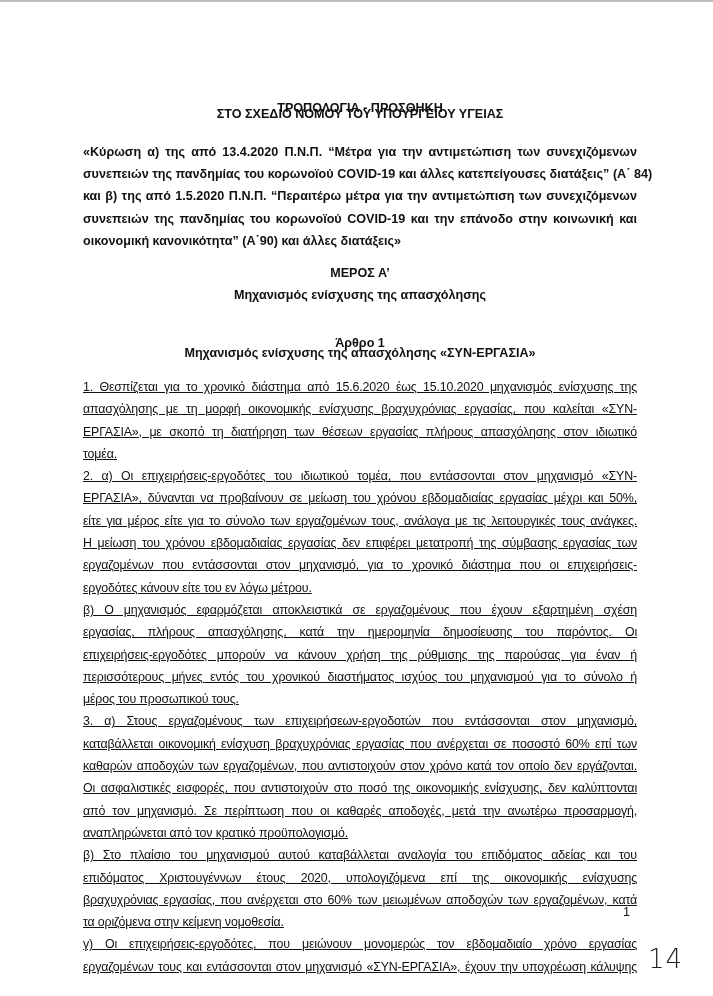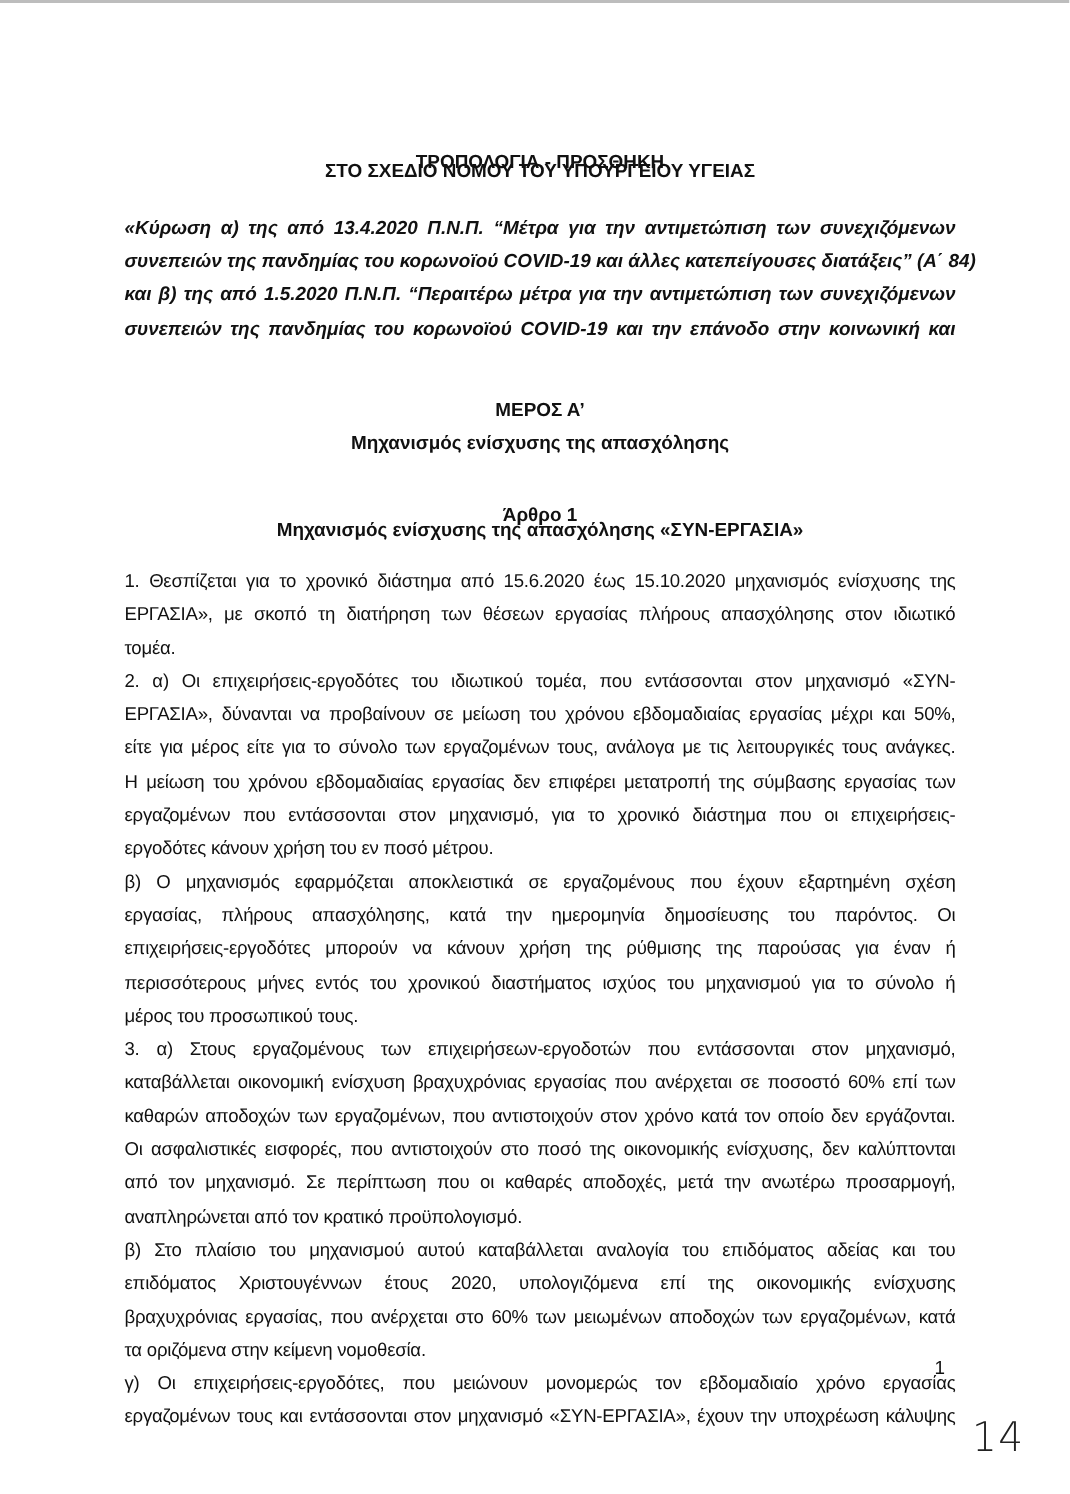--- a/index.html
+++ b/index.html
@@ -9,31 +9,31 @@
   }
   .topline { position: absolute; left: 0; top: 0; width: 713px; height: 2px; background: #bdbdbd; }
   .page { position: absolute; left: 83px; top: 0; width: 554px; }
   .center { text-align: center; font-weight: bold; font-size: 12.6px; line-height: 22px; }
   .h1 { position: absolute; top: 97px; left: 0; width: 554px; }
   .h2 { position: absolute; top: 103px; left: 0; width: 554px; }
   .title-block {
     position: absolute; top: 141px; left: 0; width: 554px;
     font-weight: bold; font-size: 12.6px; line-height: 22.2px; text-align: justify;
   }
-  .title-block .ln { display: block; text-align: justify; text-align-last: justify; white-space: nowrap; font-style: italic; }
+  .title-block .ln { display: block; text-align: justify; text-align-last: justify; white-space: nowrap; }
   .title-block .ln.last { text-align-last: left; }
   .part { position: absolute; top: 262px; left: 0; width: 554px; }
   .part-sub { position: absolute; top: 284px; left: 0; width: 554px; text-align: center; }
   .art { position: absolute; top: 332px; left: 0; width: 554px; }
   .art-sub { position: absolute; top: 342px; left: 0; width: 554px; }
   .body-text {
     position: absolute; top: 376px; left: 0; width: 554px;
     font-size: 12.4px; line-height: 22.3px;
   }
-  .body-text .ln { display: block; white-space: nowrap; text-align: justify; text-align-last: justify; letter-spacing: -0.15px; }
+  .body-text .ln { display: block; white-space: nowrap; text-align: justify; text-align-last: justify; letter-spacing: -0.15px; text-decoration: underline; }
   .body-text .ln.last { text-align-last: left; }
   .page-num { position: absolute; left: 623px; top: 905px; font-size: 12.6px; }
   .handwritten {
     position: absolute; left: 648px; top: 944px; font-size: 26px; font-family: "DejaVu Sans", sans-serif;
     font-weight: 300; color: #222; letter-spacing: 1px; transform: scaleY(1.05);
   }
 </style>
 </head>
 <body>
 
@@ -41,38 +41,40 @@
 
 <div class="page">
   <div class="center h1">ΤΡΟΠΟΛΟΓΙΑ - ΠΡΟΣΘΗΚΗ</div>
   <div class="center h2">ΣΤΟ ΣΧΕΔΙΟ ΝΟΜΟΥ ΤΟΥ ΥΠΟΥΡΓΕΙΟΥ ΥΓΕΙΑΣ</div>
 
   <div class="title-block">
     <span class="ln">«Κύρωση α) της από 13.4.2020 Π.Ν.Π. “Μέτρα για την αντιμετώπιση των συνεχιζόμενων</span>
     <span class="ln">συνεπειών της πανδημίας του κορωνοϊού COVID-19 και άλλες κατεπείγουσες διατάξεις” (Α΄ 84)</span>
     <span class="ln">και β) της από 1.5.2020 Π.Ν.Π. “Περαιτέρω μέτρα για την αντιμετώπιση των συνεχιζόμενων</span>
     <span class="ln">συνεπειών της πανδημίας του κορωνοϊού COVID-19 και την επάνοδο στην κοινωνική και</span>
+    <span class="ln last">οικονομική κανονικότητα” (Α΄90) και άλλες διατάξεις»</span>
   </div>
 
   <div class="center part">ΜΕΡΟΣ Α’</div>
   <div class="center part-sub">Μηχανισμός ενίσχυσης της απασχόλησης</div>
 
   <div class="center art">Άρθρο 1</div>
   <div class="center art-sub">Μηχανισμός ενίσχυσης της απασχόλησης «ΣΥΝ-ΕΡΓΑΣΙΑ»</div>
 
   <div class="body-text" id="body-text">
       <span class="ln">1. Θεσπίζεται για το χρονικό διάστημα από 15.6.2020 έως 15.10.2020 μηχανισμός ενίσχυσης της</span>
+      <span class="ln">απασχόλησης με τη μορφή οικονομικής ενίσχυσης βραχυχρόνιας εργασίας, που καλείται «ΣΥΝ-</span>
       <span class="ln">ΕΡΓΑΣΙΑ», με σκοπό τη διατήρηση των θέσεων εργασίας πλήρους απασχόλησης στον ιδιωτικό</span>
       <span class="ln last">τομέα.</span>
       <span class="ln">2. α) Οι επιχειρήσεις-εργοδότες του ιδιωτικού τομέα, που εντάσσονται στον μηχανισμό «ΣΥΝ-</span>
       <span class="ln">ΕΡΓΑΣΙΑ», δύνανται να προβαίνουν σε μείωση του χρόνου εβδομαδιαίας εργασίας μέχρι και 50%,</span>
       <span class="ln">είτε για μέρος είτε για το σύνολο των εργαζομένων τους, ανάλογα με τις λειτουργικές τους ανάγκες.</span>
       <span class="ln">Η μείωση του χρόνου εβδομαδιαίας εργασίας δεν επιφέρει μετατροπή της σύμβασης εργασίας των</span>
       <span class="ln">εργαζομένων που εντάσσονται στον μηχανισμό, για το χρονικό διάστημα που οι επιχειρήσεις-</span>
-      <span class="ln last">εργοδότες κάνουν χρήση του εν ποσό μέτρου.</span>
+      <span class="ln last">εργοδότες κάνουν είτε του εν λόγω μέτρου.</span>
       <span class="ln">β) Ο μηχανισμός εφαρμόζεται αποκλειστικά σε εργαζομένους που έχουν εξαρτημένη σχέση</span>
       <span class="ln">εργασίας, πλήρους απασχόλησης, κατά την ημερομηνία δημοσίευσης του παρόντος. Οι</span>
       <span class="ln">επιχειρήσεις-εργοδότες μπορούν να κάνουν χρήση της ρύθμισης της παρούσας για έναν ή</span>
       <span class="ln">περισσότερους μήνες εντός του χρονικού διαστήματος ισχύος του μηχανισμού για το σύνολο ή</span>
       <span class="ln last">μέρος του προσωπικού τους.</span>
       <span class="ln">3. α) Στους εργαζομένους των επιχειρήσεων-εργοδοτών που εντάσσονται στον μηχανισμό,</span>
       <span class="ln">καταβάλλεται οικονομική ενίσχυση βραχυχρόνιας εργασίας που ανέρχεται σε ποσοστό 60% επί των</span>
       <span class="ln">καθαρών αποδοχών των εργαζομένων, που αντιστοιχούν στον χρόνο κατά τον οποίο δεν εργάζονται.</span>
       <span class="ln">Οι ασφαλιστικές εισφορές, που αντιστοιχούν στο ποσό της οικονομικής ενίσχυσης, δεν καλύπτονται</span>
       <span class="ln">από τον μηχανισμό. Σε περίπτωση που οι καθαρές αποδοχές, μετά την ανωτέρω προσαρμογή,</span>

